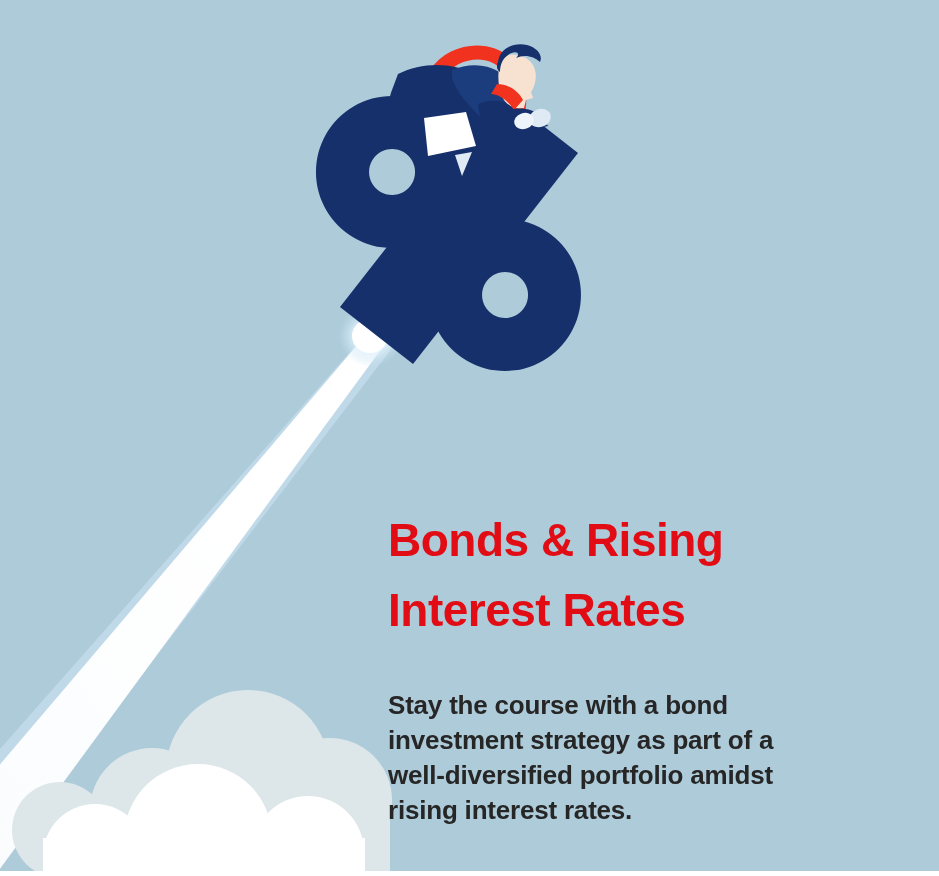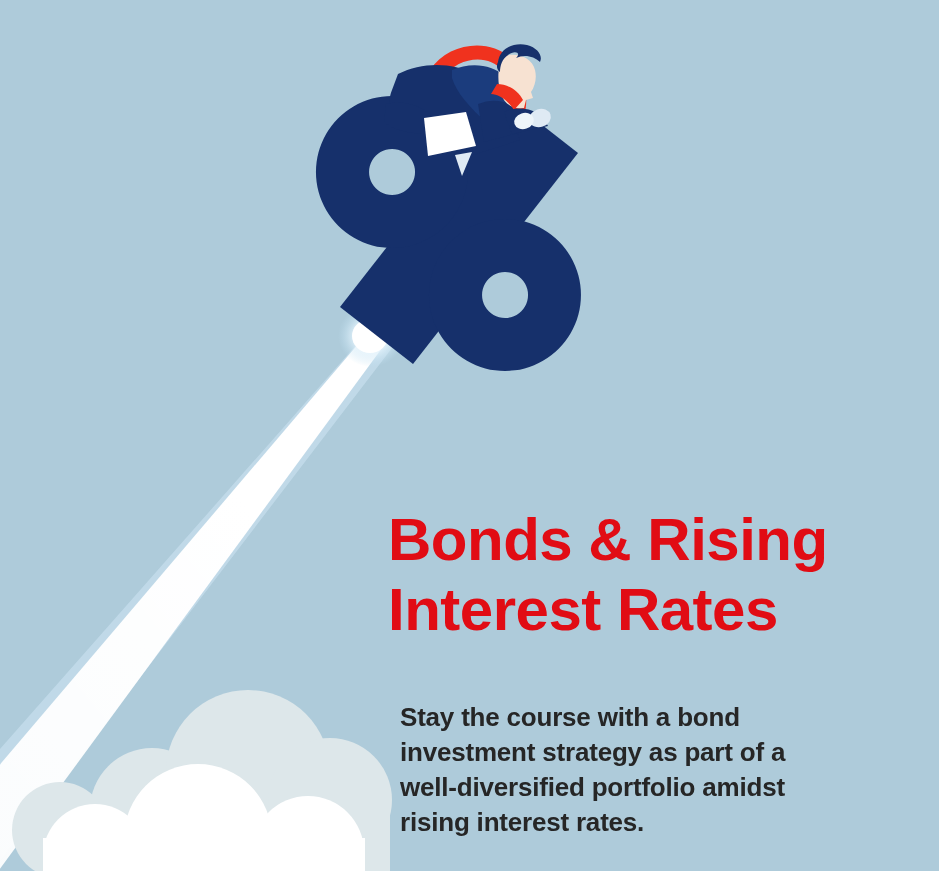--- a/index.html
+++ b/index.html
@@ -51,28 +51,28 @@
     left: 388px;
     top: 505px;
     width: 470px;
   }
 
   .headline {
     margin: 0;
     color: #e10c14;
     font-family: "Liberation Sans", sans-serif;
     font-weight: bold;
-    font-size: 60px;
+    font-size: 46px;
     line-height: 70px;
     letter-spacing: -0.5px;
     white-space: pre-line;
   }
 
   .subcopy {
-    margin: 12px;
+    margin: 0;
     padding-top: 43px;
     color: #262626;
     font-family: "Liberation Sans", sans-serif;
     font-weight: bold;
     font-size: 26px;
     line-height: 35px;
     letter-spacing: -0.2px;
     white-space: pre-line;
   }
 </style>

